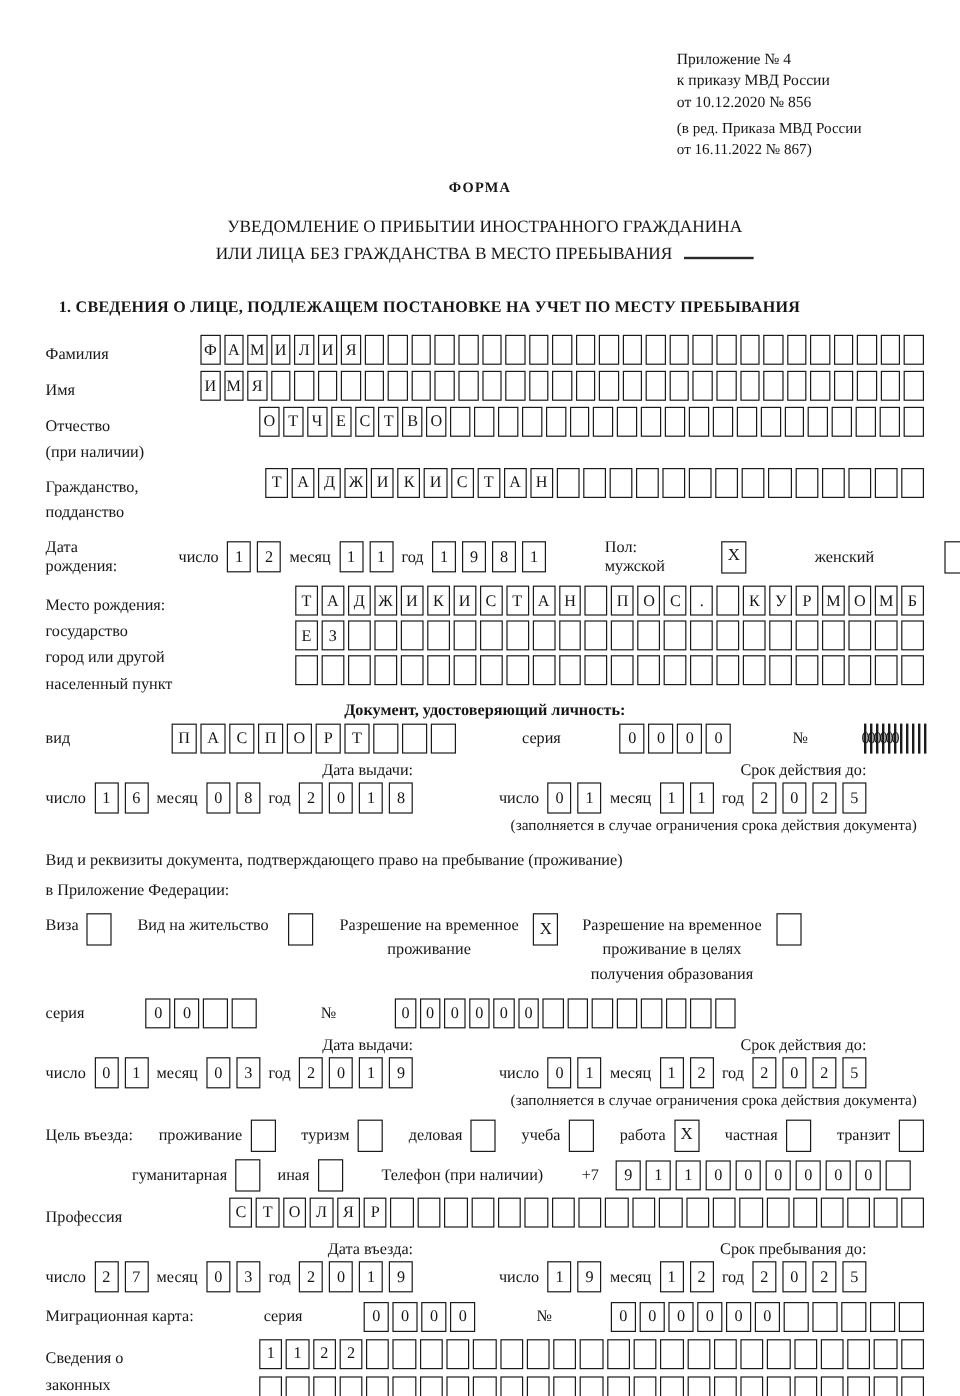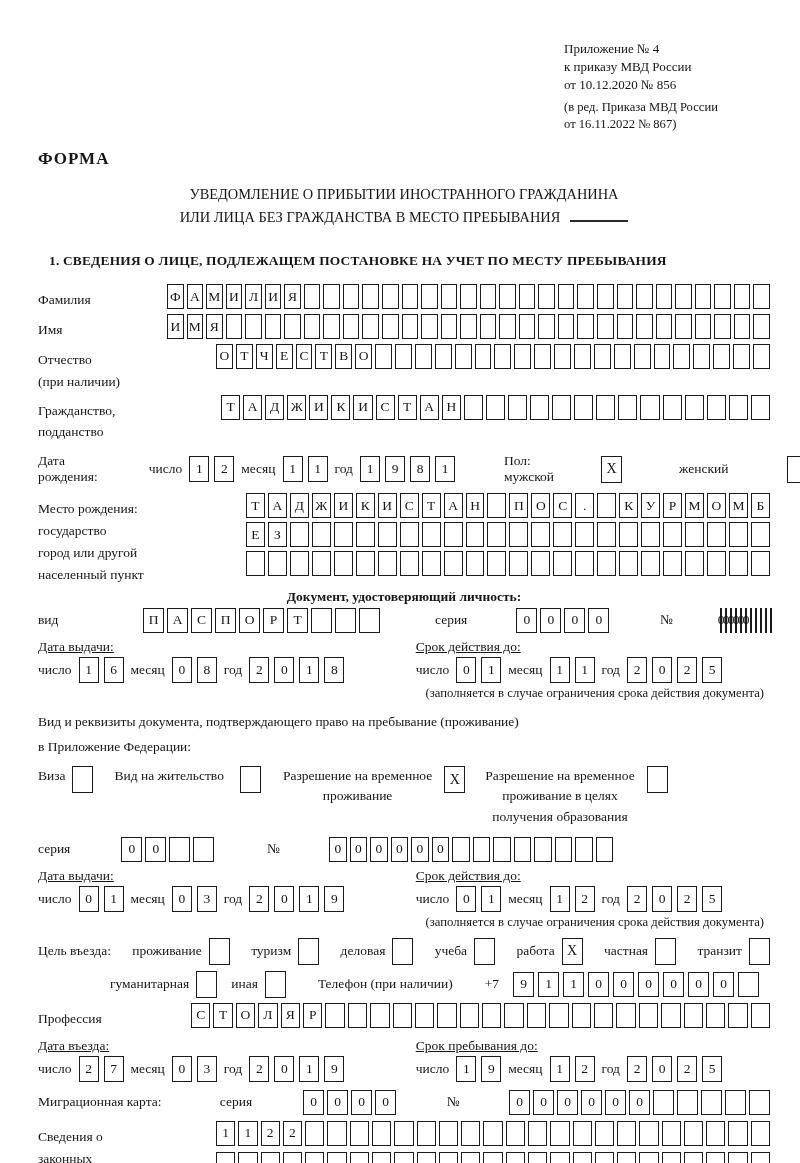--- a/index.html
+++ b/index.html
@@ -4,21 +4,21 @@
 <style>
   html,body { margin:0; padding:0; background:#ffffff; }
   .page {
     position:relative; width:800px; min-height:1163px; box-sizing:border-box;
     padding:40px 30px 18px 38px; background:#fff;
     font-family:"Liberation Serif","DejaVu Serif",serif; color:#161616; font-size:13.5px;
   }
   
   .annex { width:200px; margin-left:auto; margin-right:6px; line-height:1.38; font-size:13px; }
   .annex-note { margin-top:5px; font-size:12.6px; line-height:1.36; }
-  .forma { text-align:left; font-weight:bold; font-size:17px; letter-spacing:1px; margin:16px 8px 0 0; }
+  .forma { text-align:center; font-weight:bold; font-size:12px; letter-spacing:1px; margin:16px 8px 0 0; }
   .title { text-align:center; font-weight:normal; font-size:14.4px; line-height:1.6; margin-top:14px; }
   .blank-line { display:inline-block; width:58px; border-bottom:2.2px solid #2a2a2a; margin-left:10px; }
   .section-heading { font-weight:bold; font-size:13.4px; margin-top:24px; letter-spacing:0.2px;margin-left:11px; }
   
   .frow { display:flex; align-items:flex-start;gap:41px; }
   .lbl { padding-top:5px; flex-shrink:0; line-height:1.62; }
   .boxes { display:flex; gap:3px; flex:1; min-width:0; }
   .boxes.fixed { flex:none; }
   .cell {
     flex:1; min-width:0; height:25px; border:1.5px solid #1b1b1b; background:#fff;
@@ -33,21 +33,21 @@
   .w-patron  { width:137px; }
   .w-citizen { width:142px; }
   .w-birthpl { width:167px; }
   .w-prof    { width:112px; }
   .w-legal   { width:137px; }
   .stackrows { flex:1; display:flex; flex-direction:column; gap:4px; }
   
   .dgroup { display:flex; align-items:center; gap:7px; }
   .dgroup .dlbl { white-space:nowrap; }
   .dates-row { display:flex; justify-content:space-between; }
-  .dates-col .dates-title { text-align:left; margin-bottom:2px;text-decoration:underline; }
+  .dates-col .dates-title { text-align:right; margin-bottom:2px; }
   .valid-note { text-align:right; font-size:12.7px; margin-top:3px; padding-right:6px; }
   
   .doc-heading { text-align:center; font-weight:bold; margin-top:3px; }
   
   .visa-row { display:flex; align-items:flex-start; margin-top:6px; }
   .visa-opt { display:flex; align-items:flex-start; }
   .visa-opt .olbl { line-height:1.5; }
   .visa-opt .center2 { text-align:center; }
   .purpose-row { display:flex; align-items:center; }
   .opt { display:flex; align-items:center; gap:7px; }

